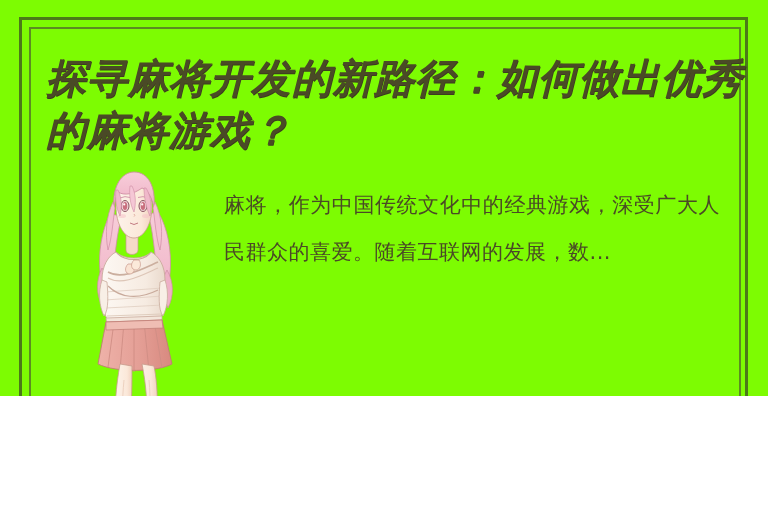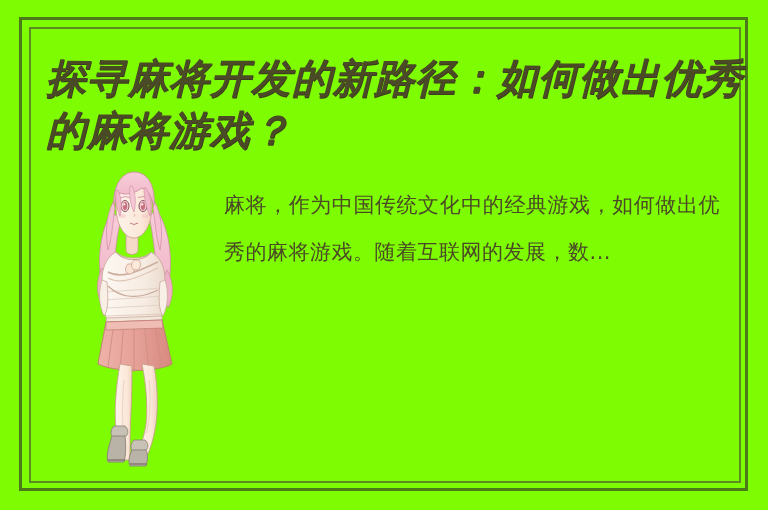--- a/index.html
+++ b/index.html
@@ -8,21 +8,21 @@
   }
   body {
     width: 768px;
     height: 510px;
     overflow: hidden;
     font-family: "DejaVu Sans", "Liberation Sans", sans-serif;
   }
   #card {
     position: relative;
     width: 768px;
-    height: 510px;
+    height: 396px;
     background: #7dfc02;
     overflow: hidden;
   }
   
   #frame-outer {
     position: absolute;
     left: 19px;
     top: 17px;
     width: 729px;
     height: 474px;
@@ -208,15 +208,15 @@
         <path d="M42 258 C38 262 38 268 42 270 L54 268 C57 266 56 260 53 258 Z" fill="#c8c1b6" stroke="#8a8278" stroke-width="0.8"></path>
         <path d="M40 268 C36 280 34 290 36 294 L52 294 C54 288 54 276 53 268 Z" fill="#b9b2a7" stroke="#8a8278" stroke-width="0.9"></path>
         <path d="M62 272 C58 276 58 282 62 284 L74 282 C77 280 76 274 73 272 Z" fill="#c8c1b6" stroke="#8a8278" stroke-width="0.8"></path>
         <path d="M60 282 C57 288 56 294 58 298 L74 298 C76 292 76 286 74 282 Z" fill="#b9b2a7" stroke="#8a8278" stroke-width="0.9"></path>
         <path d="M36 292 L53 292" stroke="#7e766c" stroke-width="1.4"></path>
         <path d="M58 296 L75 296" stroke="#7e766c" stroke-width="1.4"></path>
       </g>
     </svg>
   </div>
 
-  <div id="excerpt">麻将，作为中国传统文化中的经典游戏，如何做出优秀的麻将游戏。随着互联网的发展，数...</div>
+  <div id="excerpt">麻将，作为中国传统文化中的经典游戏，深受广大人民群众的喜爱。随着互联网的发展，数...</div>
 
 </div>
 
 </body></html>

